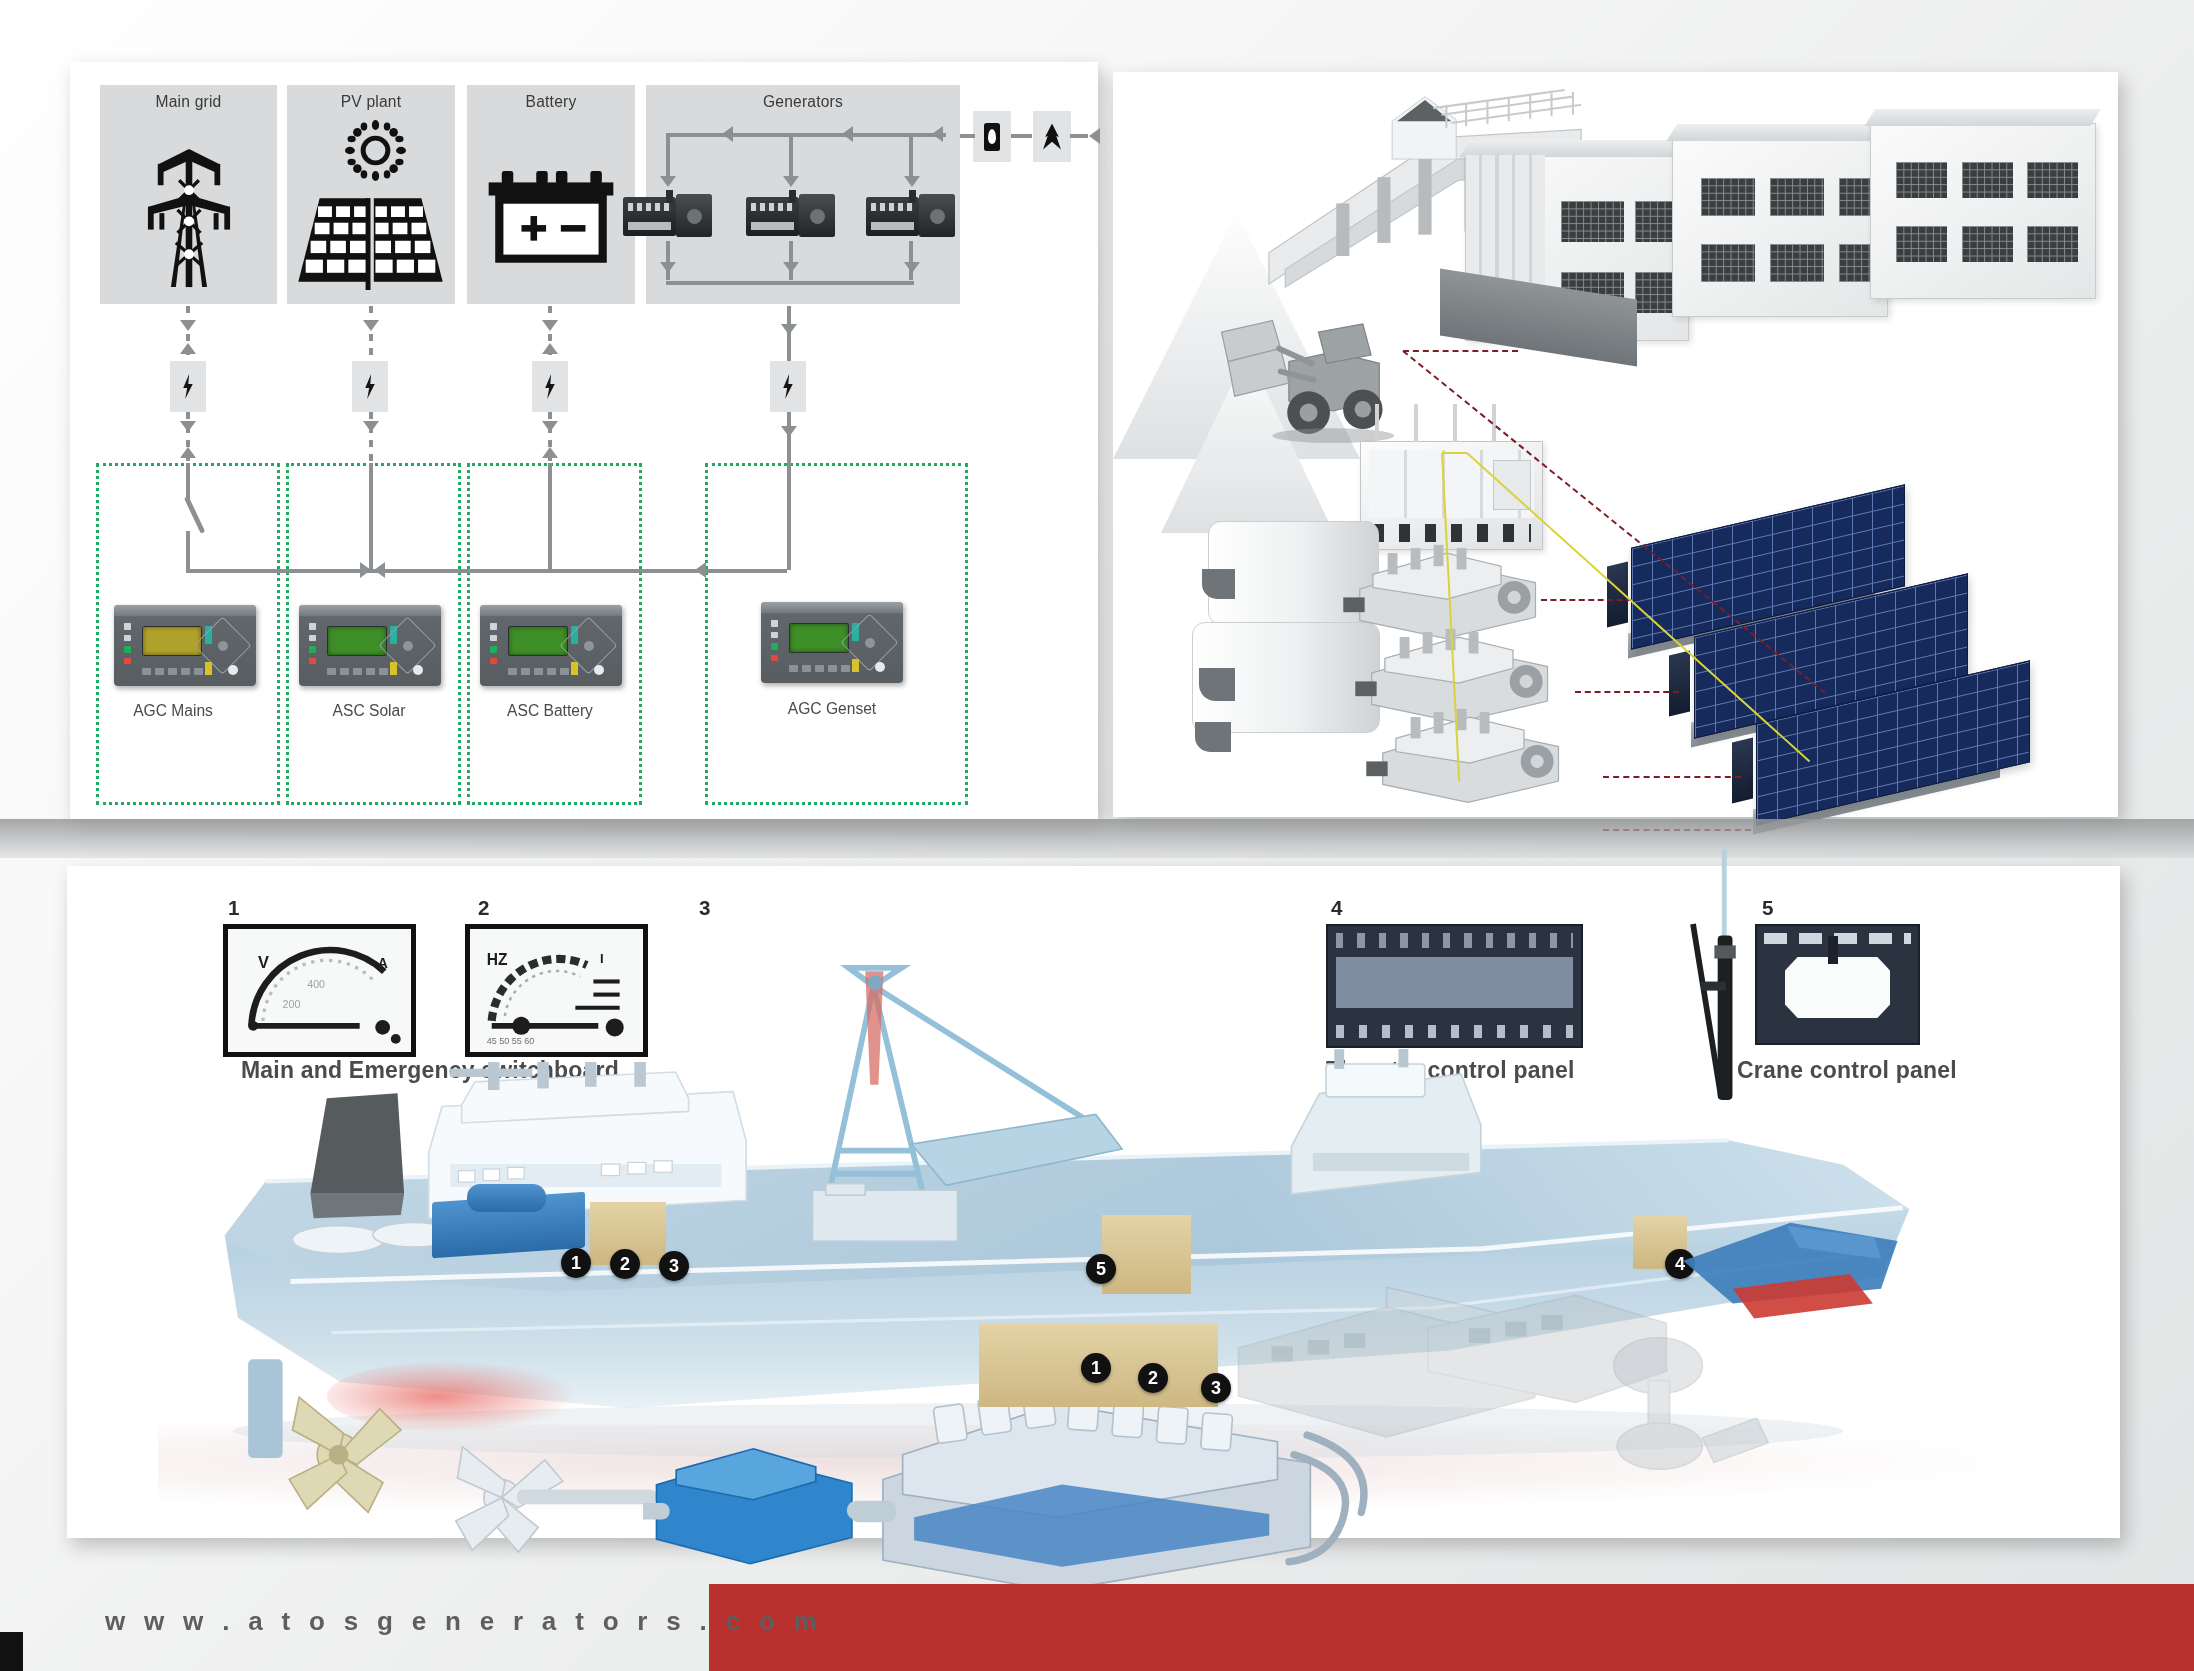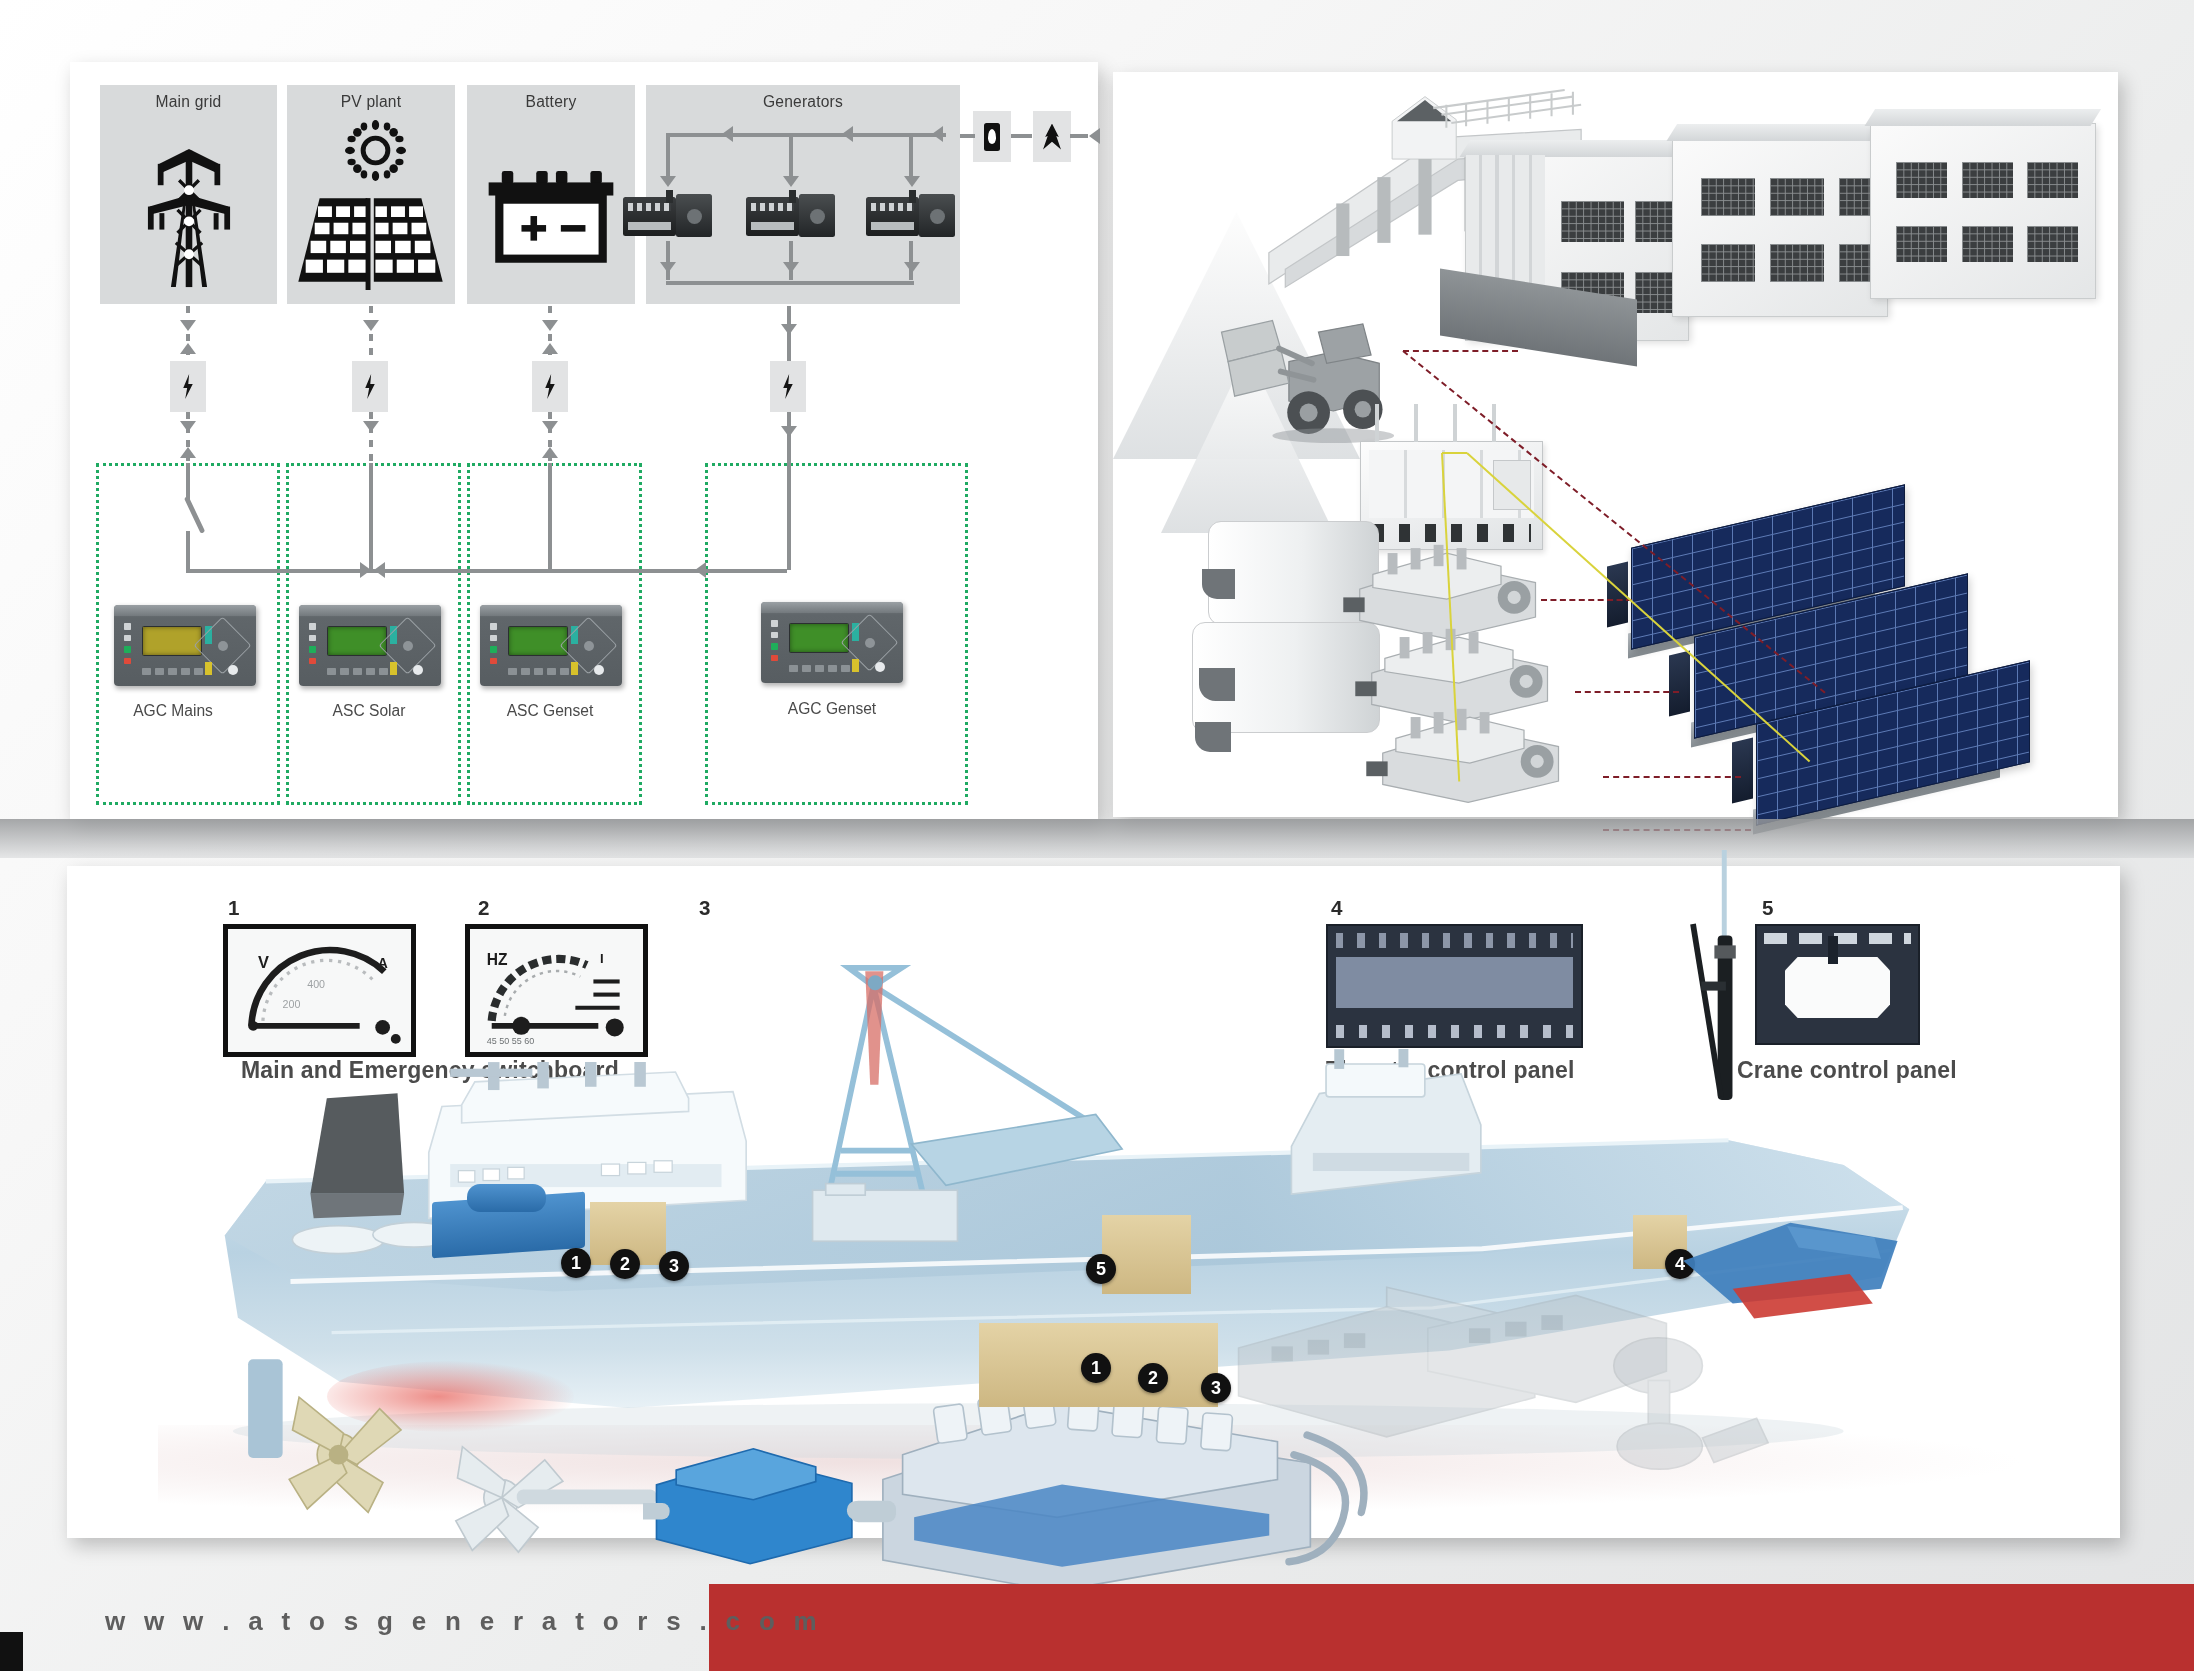--- a/index.html
+++ b/index.html
@@ -424,21 +424,21 @@
         <div class="btns">
             <b></b>
             <b></b>
             <b></b>
             <b></b>
             <b></b>
           </div>
         <div class="ybar"></div>
         <div class="sidebtn"></div>
       </div>
-      <div class="ctrl-lbl" style="left:393px;top:640px;width:174px;">ASC Genset</div>
+      <div class="ctrl-lbl" style="left:393px;top:640px;width:174px;">ASC Battery</div>
 
       <div class="ctrl" style="left:691px;top:540px;">
         <div class="topstrip"></div>
         <div class="leds">
             <i></i>
             <i></i>
             <i class="g"></i>
             <i class="r"></i>
           </div>
         <div class="cbar"></div>

